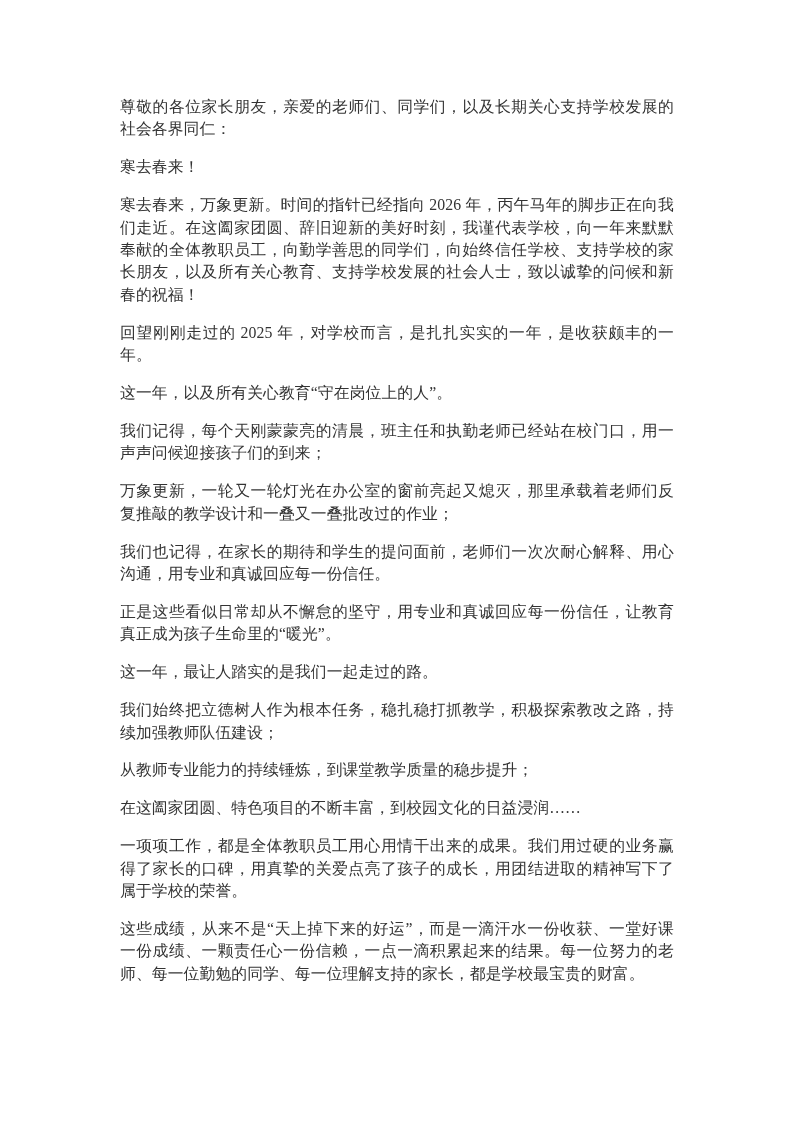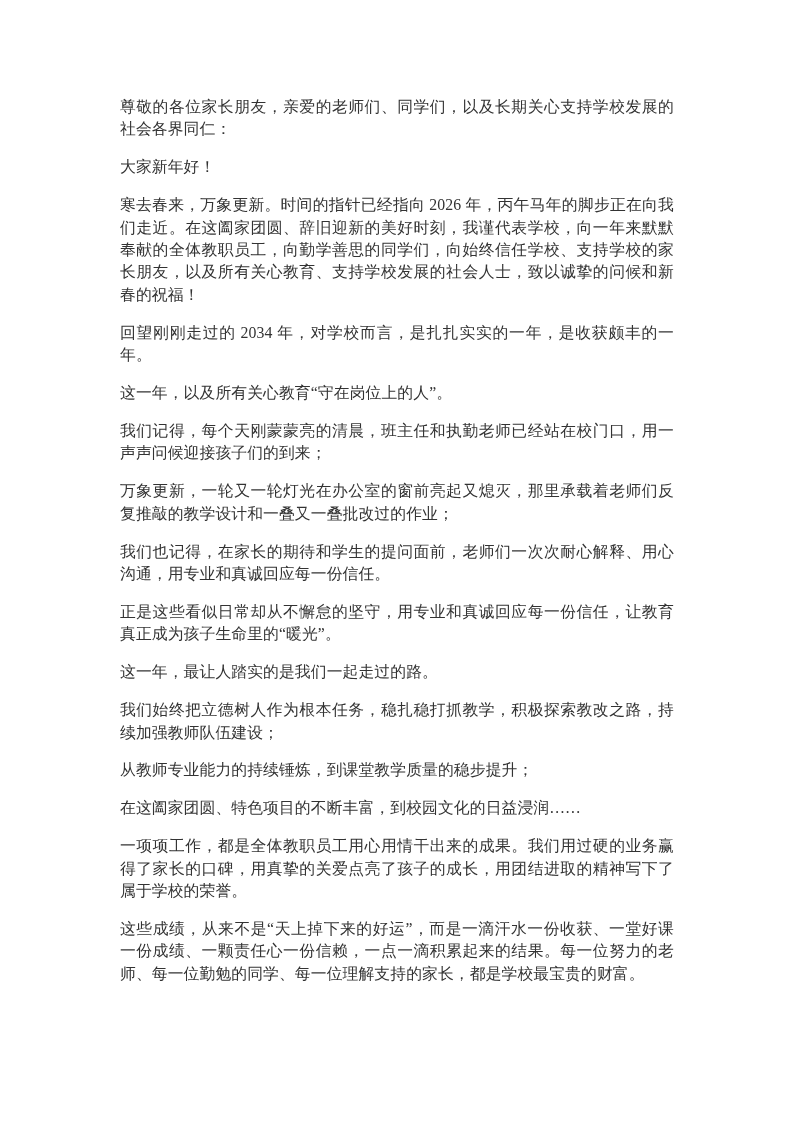--- a/index.html
+++ b/index.html
@@ -33,23 +33,23 @@
   }
   .page p:last-child {
     margin-bottom: 0;
   }
 </style>
 </head>
 <body>
 
 <div class="page">
   <p>尊敬的各位家长朋友，亲爱的老师们、同学们，以及长期关心支持学校发展的社会各界同仁：</p>
-  <p>大家新年好！</p>
+  <p>寒去春来！</p>
   <p>寒去春来，万象更新。时间的指针已经指向 2026 年，丙午马年的脚步正在向我们走近。在这阖家团圆、辞旧迎新的美好时刻，我谨代表学校，向一年来默默奉献的全体教职员工，向勤学善思的同学们，向始终信任学校、支持学校的家长朋友，以及所有关心教育、支持学校发展的社会人士，致以诚挚的问候和新春的祝福！</p>
-  <p>回望刚刚走过的 2034 年，对学校而言，是扎扎实实的一年，是收获颇丰的一年。</p>
+  <p>回望刚刚走过的 2025 年，对学校而言，是扎扎实实的一年，是收获颇丰的一年。</p>
   <p>这一年，以及所有关心教育“守在岗位上的人”。</p>
   <p>我们记得，每个天刚蒙蒙亮的清晨，班主任和执勤老师已经站在校门口，用一声声问候迎接孩子们的到来；</p>
   <p>万象更新，一轮又一轮灯光在办公室的窗前亮起又熄灭，那里承载着老师们反复推敲的教学设计和一叠又一叠批改过的作业；</p>
   <p>我们也记得，在家长的期待和学生的提问面前，老师们一次次耐心解释、用心沟通，用专业和真诚回应每一份信任。</p>
   <p>正是这些看似日常却从不懈怠的坚守，用专业和真诚回应每一份信任，让教育真正成为孩子生命里的“暖光”。</p>
   <p>这一年，最让人踏实的是我们一起走过的路。</p>
   <p>我们始终把立德树人作为根本任务，稳扎稳打抓教学，积极探索教改之路，持续加强教师队伍建设；</p>
   <p>从教师专业能力的持续锤炼，到课堂教学质量的稳步提升；</p>
   <p>在这阖家团圆、特色项目的不断丰富，到校园文化的日益浸润……</p>
   <p>一项项工作，都是全体教职员工用心用情干出来的成果。我们用过硬的业务赢得了家长的口碑，用真挚的关爱点亮了孩子的成长，用团结进取的精神写下了属于学校的荣誉。</p>

